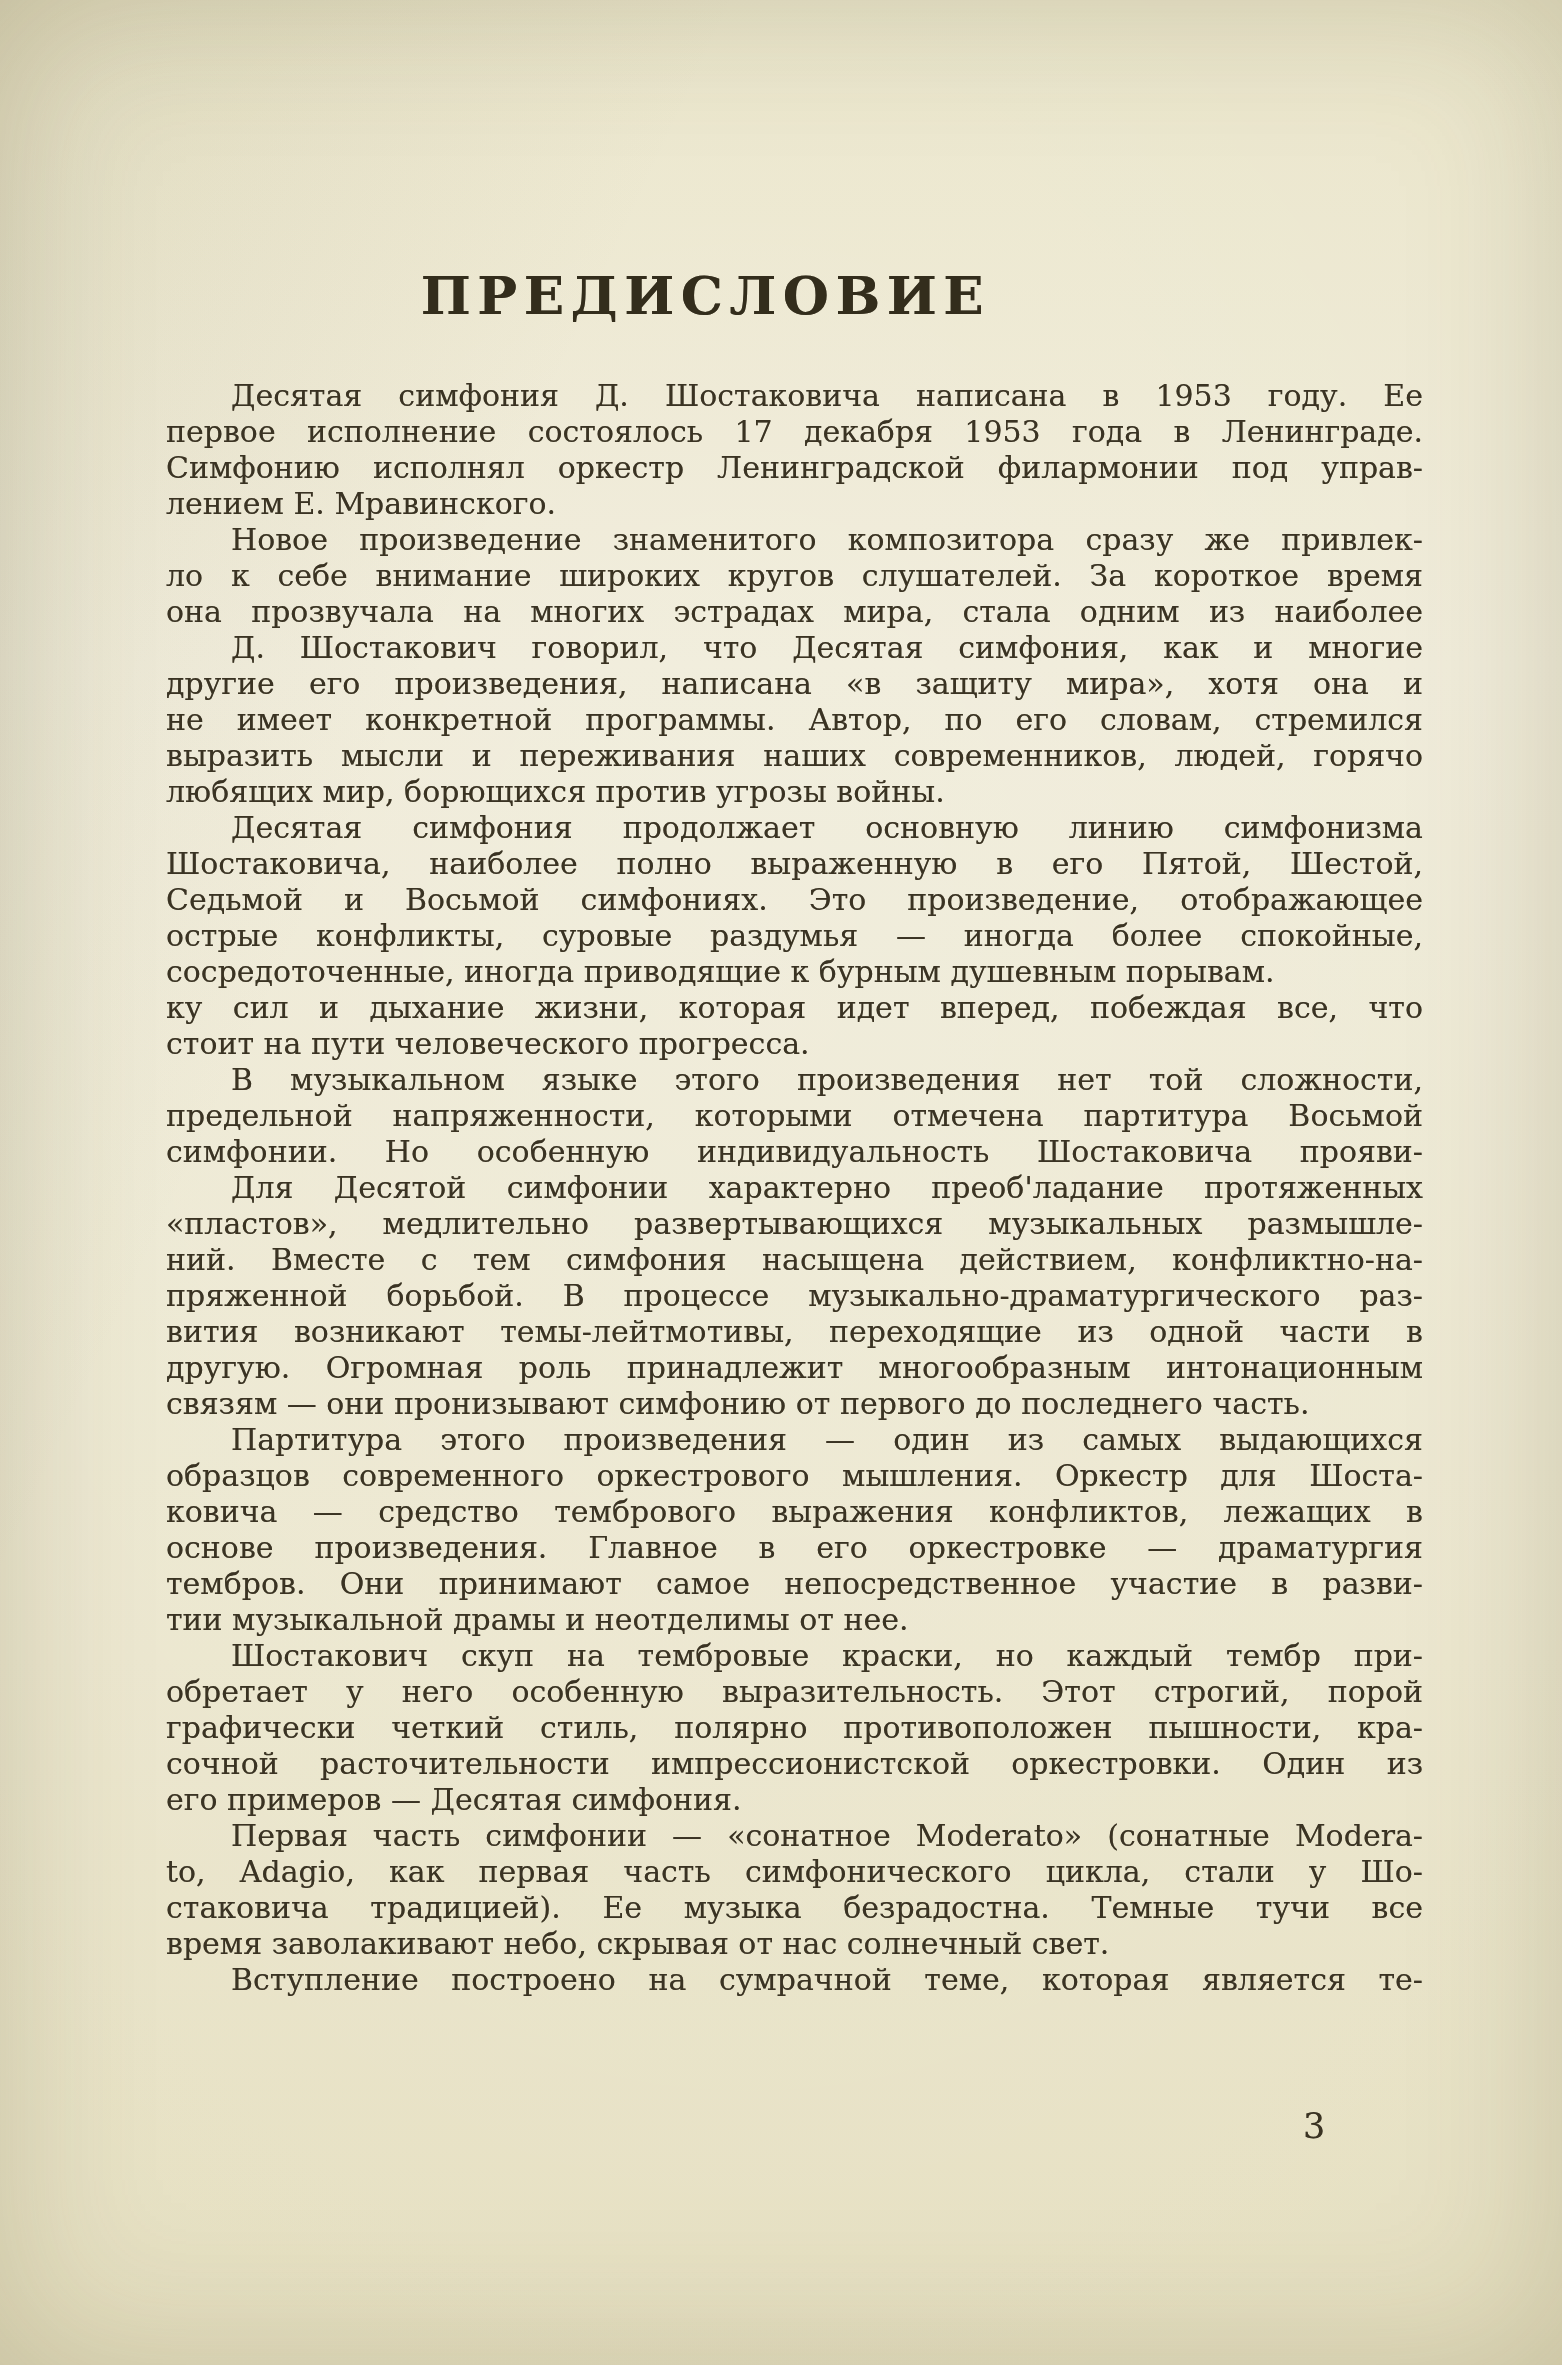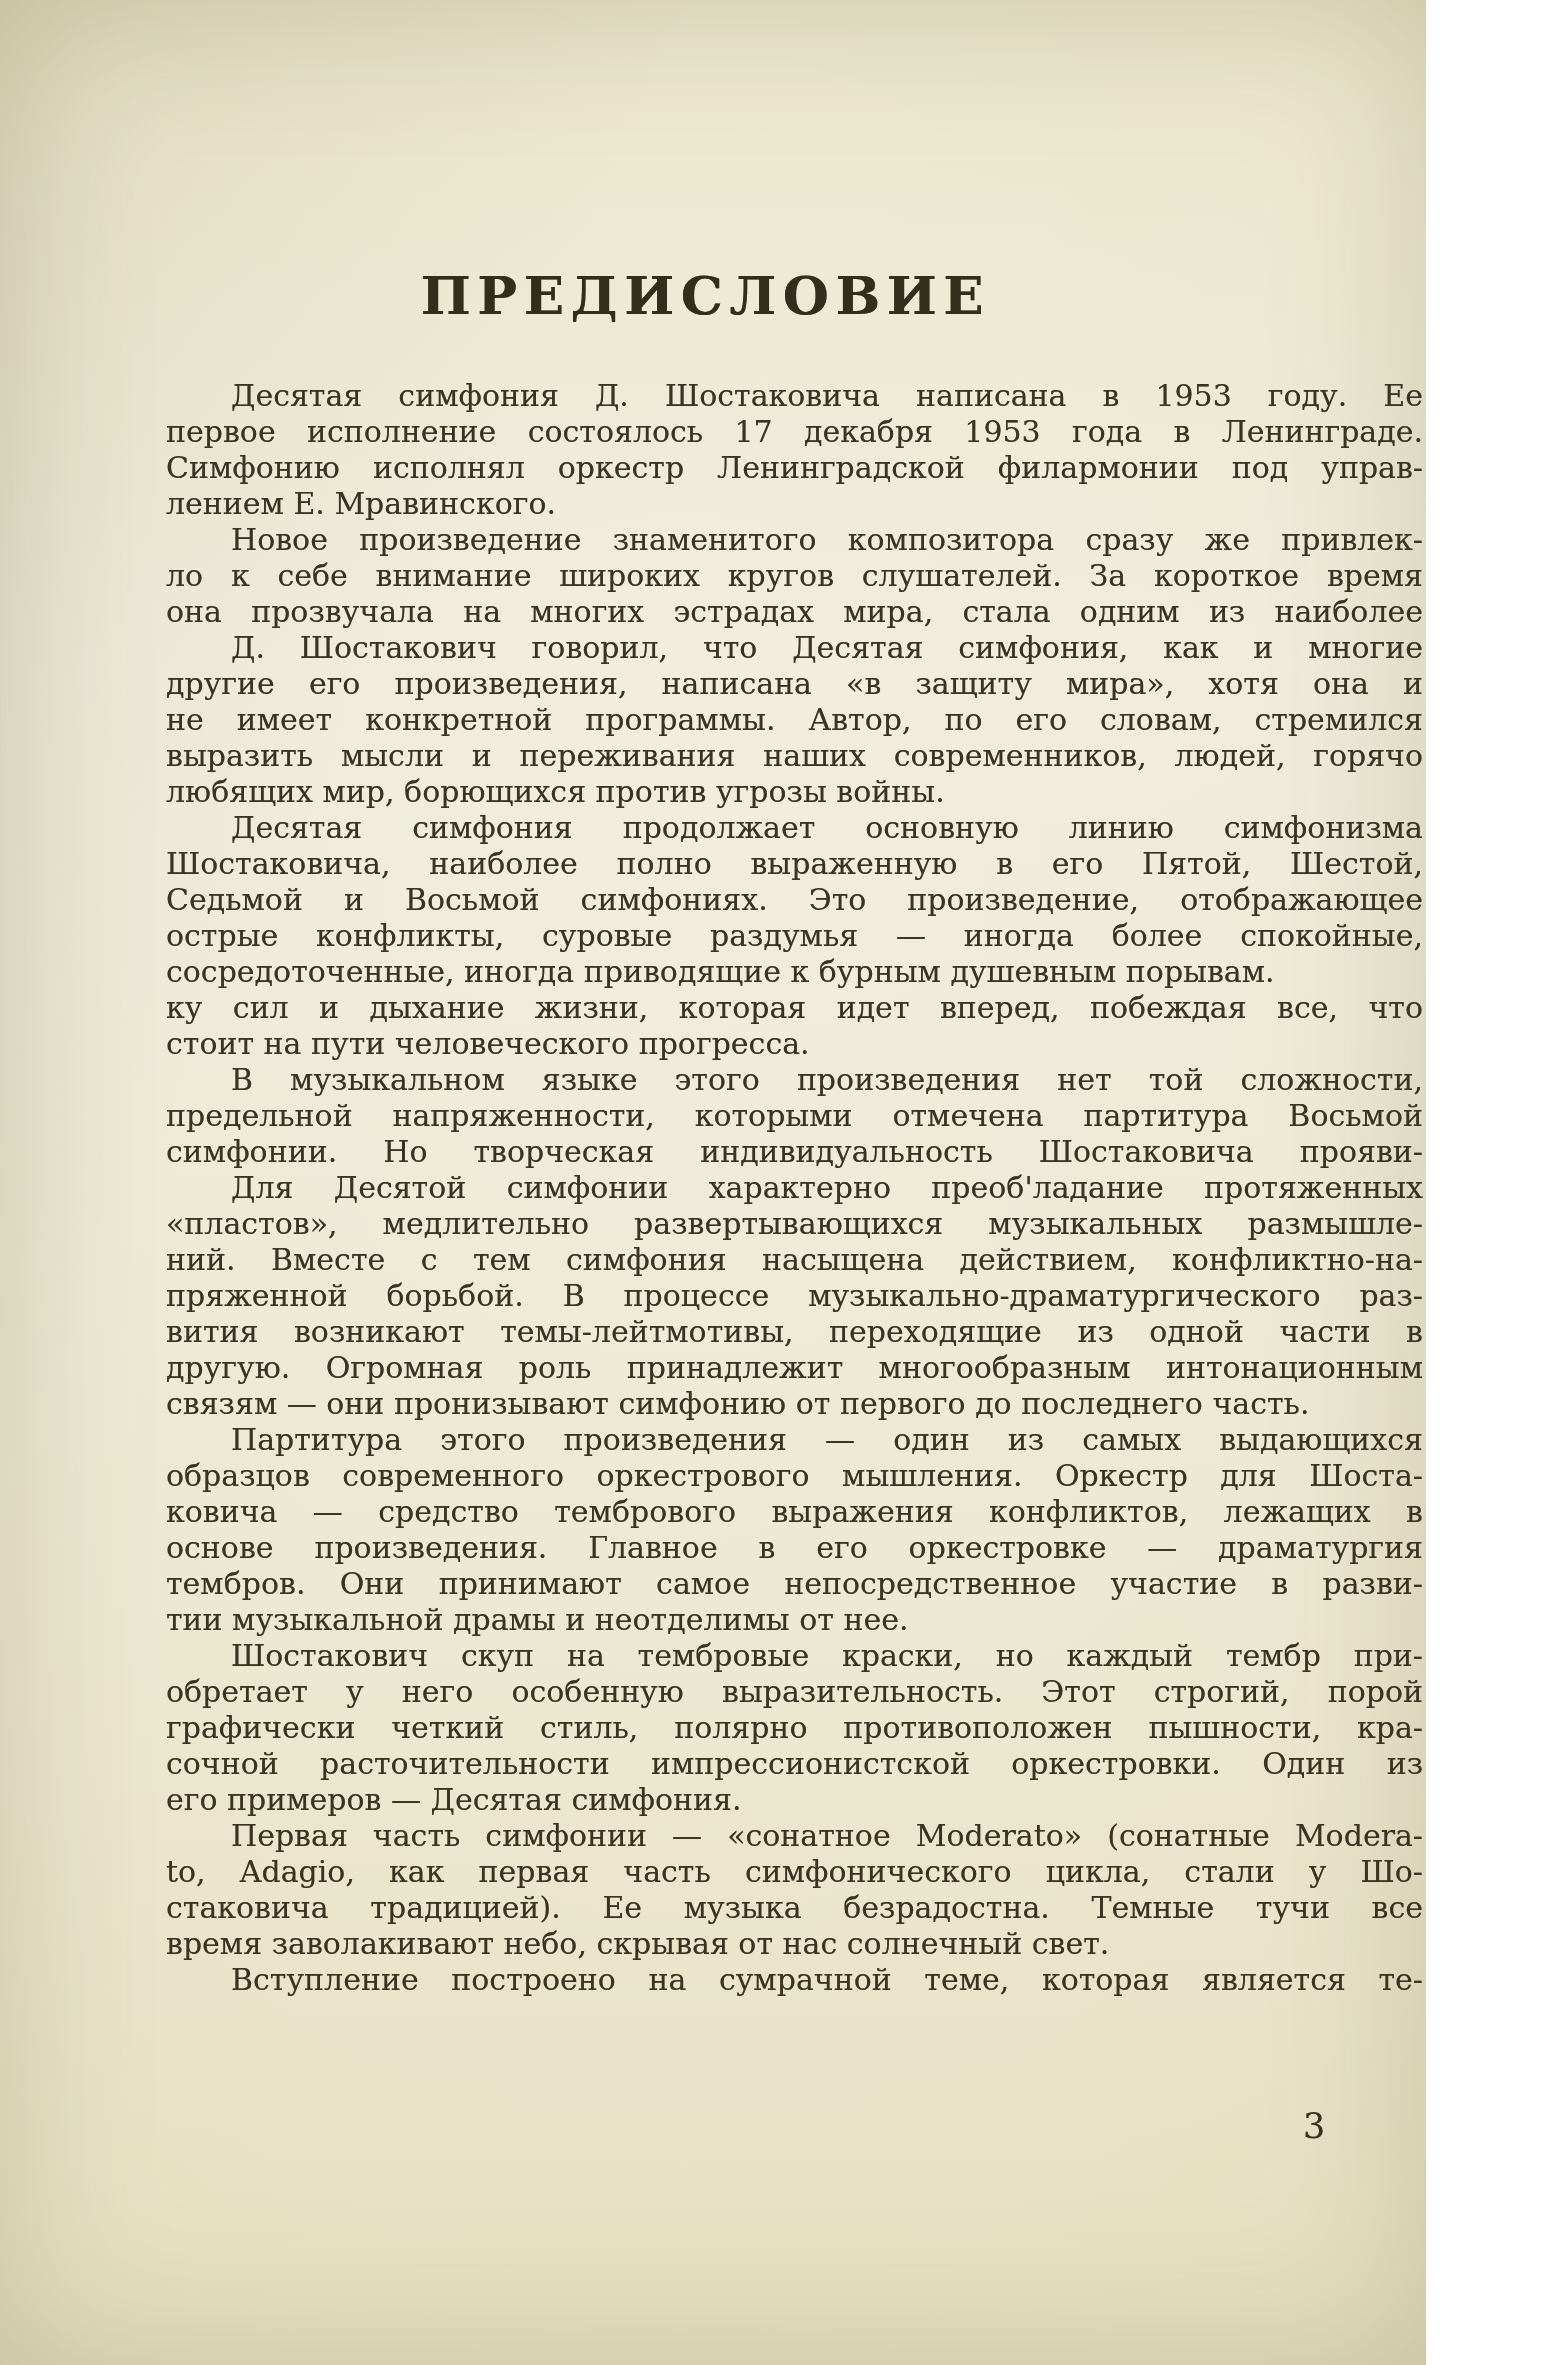--- a/index.html
+++ b/index.html
@@ -1,18 +1,18 @@
 <!DOCTYPE html>
 <html lang="ru" style="font-size:10.4px"><head>
 <meta charset="utf-8">
 <style>
   html,body{margin:0;padding:0;}
   .page{
     position:relative;
-    width:1426px;
+    width:1562px;
     height:2366px;
     overflow:hidden;
     background:
       radial-gradient(ellipse 130% 115% at 48% 40%, rgba(255,255,255,0.16), rgba(0,0,0,0) 62%),
       linear-gradient(115deg, rgba(120,108,64,0.10), rgba(0,0,0,0) 28%),
       linear-gradient(0deg, var(--paper-dark,#e5dfc0) 0%, var(--paper,#ebe6cd) 30%, #efebd8 72%, #eae5c9 100%);
     box-shadow: inset 0 0 155px rgba(92,82,42,0.22);
     font-family:"DejaVu Serif", serif;
     color:var(--ink,#3a3323);
   }
@@ -85,21 +85,21 @@
         <div class="line">острые конфликты, суровые раздумья — иногда более спокойные,</div>
         <div class="line plain-last">сосредоточенные, иногда приводящие к бурным душевным порывам.</div>
       </div>
       <div class="paragraph">
         <div class="line">ку сил и дыхание жизни, которая идет вперед, побеждая все, что</div>
         <div class="line plain-last">стоит на пути человеческого прогресса.</div>
       </div>
       <div class="paragraph">
         <div class="line first">В музыкальном языке этого произведения нет той сложности,</div>
         <div class="line">предельной напряженности, которыми отмечена партитура Восьмой</div>
-        <div class="line">симфонии. Но творческая индивидуальность Шостаковича прояви-</div>
+        <div class="line">симфонии. Но особенную индивидуальность Шостаковича прояви-</div>
       </div>
       <div class="paragraph">
         <div class="line first">Для Десятой симфонии характерно преоб'ладание протяженных</div>
         <div class="line">«пластов», медлительно развертывающихся музыкальных размышле-</div>
         <div class="line">ний. Вместе с тем симфония насыщена действием, конфликтно-на-</div>
         <div class="line">пряженной борьбой. В процессе музыкально-драматургического раз-</div>
         <div class="line">вития возникают темы-лейтмотивы, переходящие из одной части в</div>
         <div class="line">другую. Огромная роль принадлежит многообразным интонационным</div>
         <div class="line plain-last">связям — они пронизывают симфонию от первого до последнего часть.</div>
       </div>

